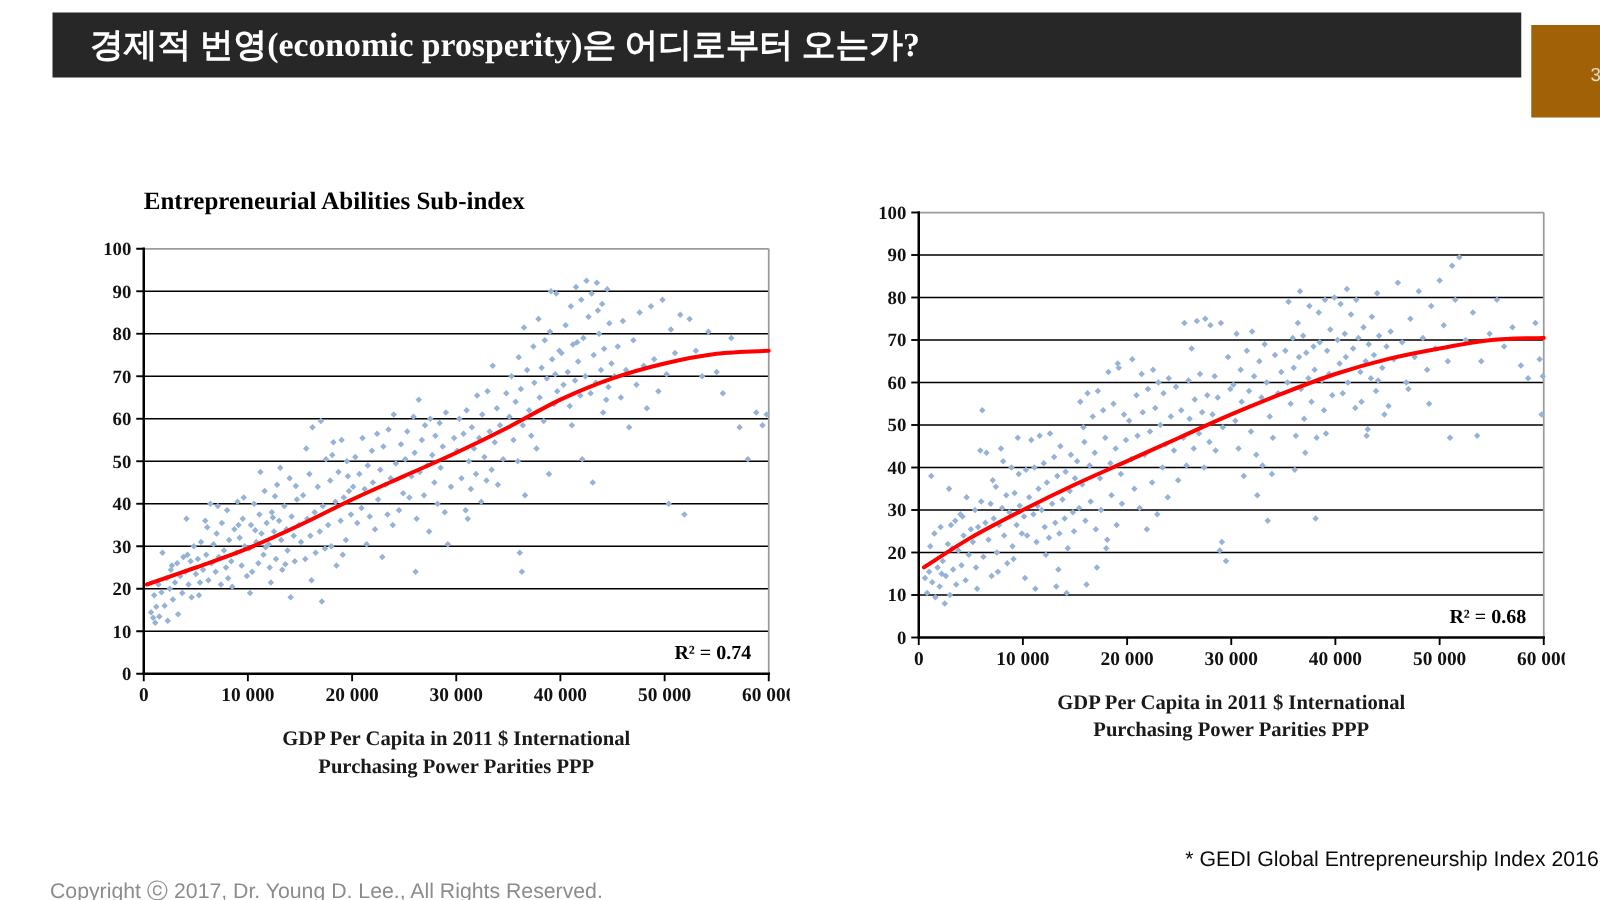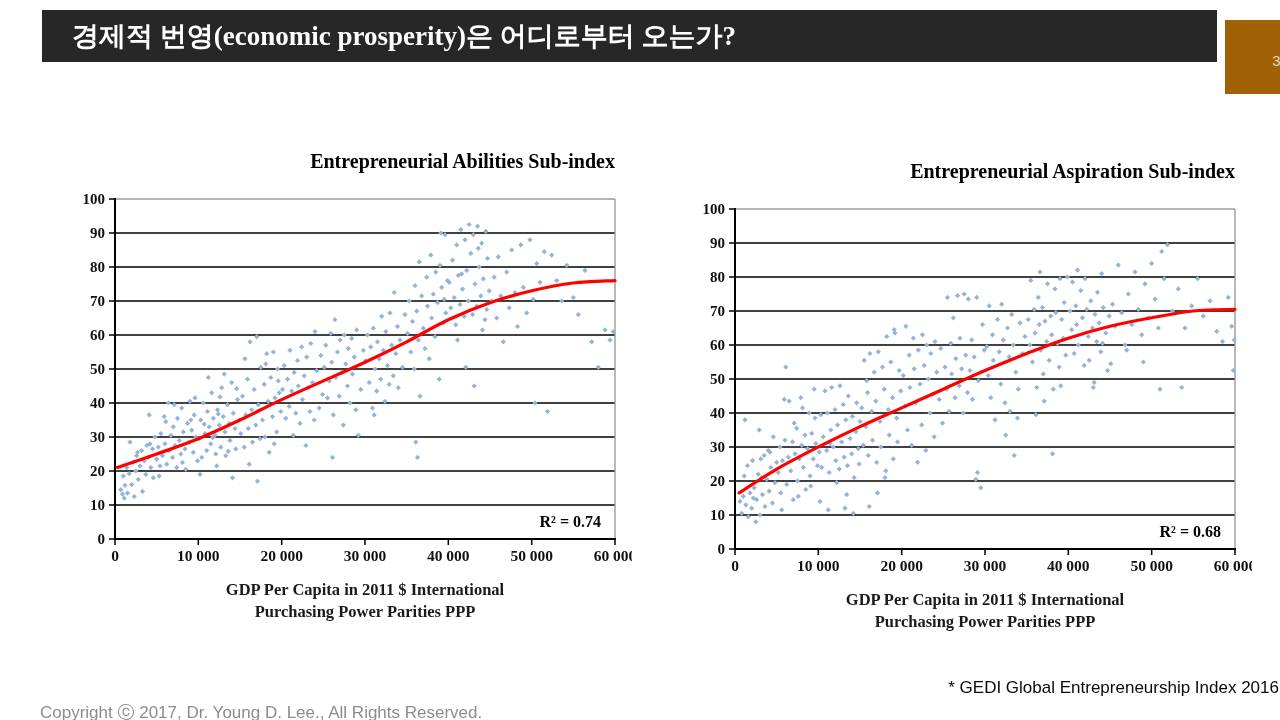--- a/index.html
+++ b/index.html
@@ -10,21 +10,21 @@
   #header-title{padding-left:30px;line-height:52px;color:#ffffff;font-family:"Liberation Serif",serif;
                 font-weight:bold;font-size:27px;white-space:nowrap;}
   #page-badge{position:absolute;left:1193px;top:20px;width:74px;height:74px;background:#a16207;}
   #page-number{position:absolute;right:10px;top:32px;font-size:15px;color:#E3DACB;}
   
   #subtitle{position:absolute;left:0;right:0;top:98px;text-align:center;font-size:17.5px;color:#000;}
   
   .chart-block{position:absolute;width:572px;}
   #chart-left{left:28px;top:150px;}
   #chart-right{left:648px;top:160px;}
-  .chart-title{margin-left:55px;width:500px;text-align:right;font-family:"Liberation Serif",serif;
+  .chart-title{margin-left:55px;width:500px;text-align:left;font-family:"Liberation Serif",serif;
                font-weight:bold;font-size:20px;color:#000;margin-bottom:16px;white-space:nowrap;}
   .xaxis-label{margin-left:55px;width:500px;text-align:center;font-family:"Liberation Serif",serif;
                font-weight:bold;font-size:16.5px;line-height:1.32;color:#1a1a1a;margin-top:6px;}
   svg text.ylab{font-family:"Liberation Serif",serif;font-weight:bold;font-size:15px;fill:#111;}
   svg text.xlab{font-family:"Liberation Serif",serif;font-weight:bold;font-size:15.5px;fill:#111;}
   svg text.r2{font-family:"Liberation Serif",serif;font-weight:bold;font-size:16px;fill:#000;}
   
   #footnote{position:absolute;right:33px;top:678px;font-size:17px;color:#0a0a0a;}
   #copyright{position:absolute;left:8px;top:701px;font-size:17px;color:#8c8c8c;}
 </style>
@@ -97,21 +97,20 @@
         <path d="M57.5 278.6C64.0 276.3 83.2 269.8 96.7 265.0C110.1 260.2 124.4 255.4 138.3 249.7C152.2 244.0 166.1 237.5 180.0 231.0C193.9 224.5 207.8 217.1 221.7 210.6C235.6 204.1 249.4 198.1 263.3 191.9C277.2 185.7 291.1 179.7 305.0 173.2C318.9 166.7 332.8 159.9 346.7 152.8C360.6 145.7 374.4 137.2 388.3 130.7C402.2 124.2 416.1 118.5 430.0 113.7C443.9 108.9 457.8 105.1 471.7 101.8C485.6 98.5 499.4 95.7 513.3 94.0C527.2 92.3 548.1 92.0 555.0 91.6" fill="none" stroke="#FF0000" stroke-width="3.2" stroke-linecap="round"></path>
         <text x="541" y="338.0" text-anchor="end" class="r2">R² = 0.74</text>
       </svg>
     <div class="xaxis-label">
       <div>GDP Per Capita in 2011 $ International</div>
       <div>Purchasing  Power Parities PPP</div>
     </div>
   </div>
 
   <div id="chart-right" class="chart-block">
-    <div class="chart-title">Entrepreneurial Aspiration Sub-index</div>
     <svg viewBox="0 0 572 380" width="572" height="380">
         <line x1="55" y1="316.0" x2="555" y2="316.0" stroke="#000" stroke-width="1.3"></line>
         <line x1="55" y1="282.0" x2="555" y2="282.0" stroke="#000" stroke-width="1.3"></line>
         <line x1="55" y1="248.0" x2="555" y2="248.0" stroke="#000" stroke-width="1.3"></line>
         <line x1="55" y1="214.0" x2="555" y2="214.0" stroke="#000" stroke-width="1.3"></line>
         <line x1="55" y1="180.0" x2="555" y2="180.0" stroke="#000" stroke-width="1.3"></line>
         <line x1="55" y1="146.0" x2="555" y2="146.0" stroke="#000" stroke-width="1.3"></line>
         <line x1="55" y1="112.0" x2="555" y2="112.0" stroke="#000" stroke-width="1.3"></line>
         <line x1="55" y1="78.0" x2="555" y2="78.0" stroke="#000" stroke-width="1.3"></line>
         <line x1="55" y1="44.0" x2="555" y2="44.0" stroke="#000" stroke-width="1.3"></line>

